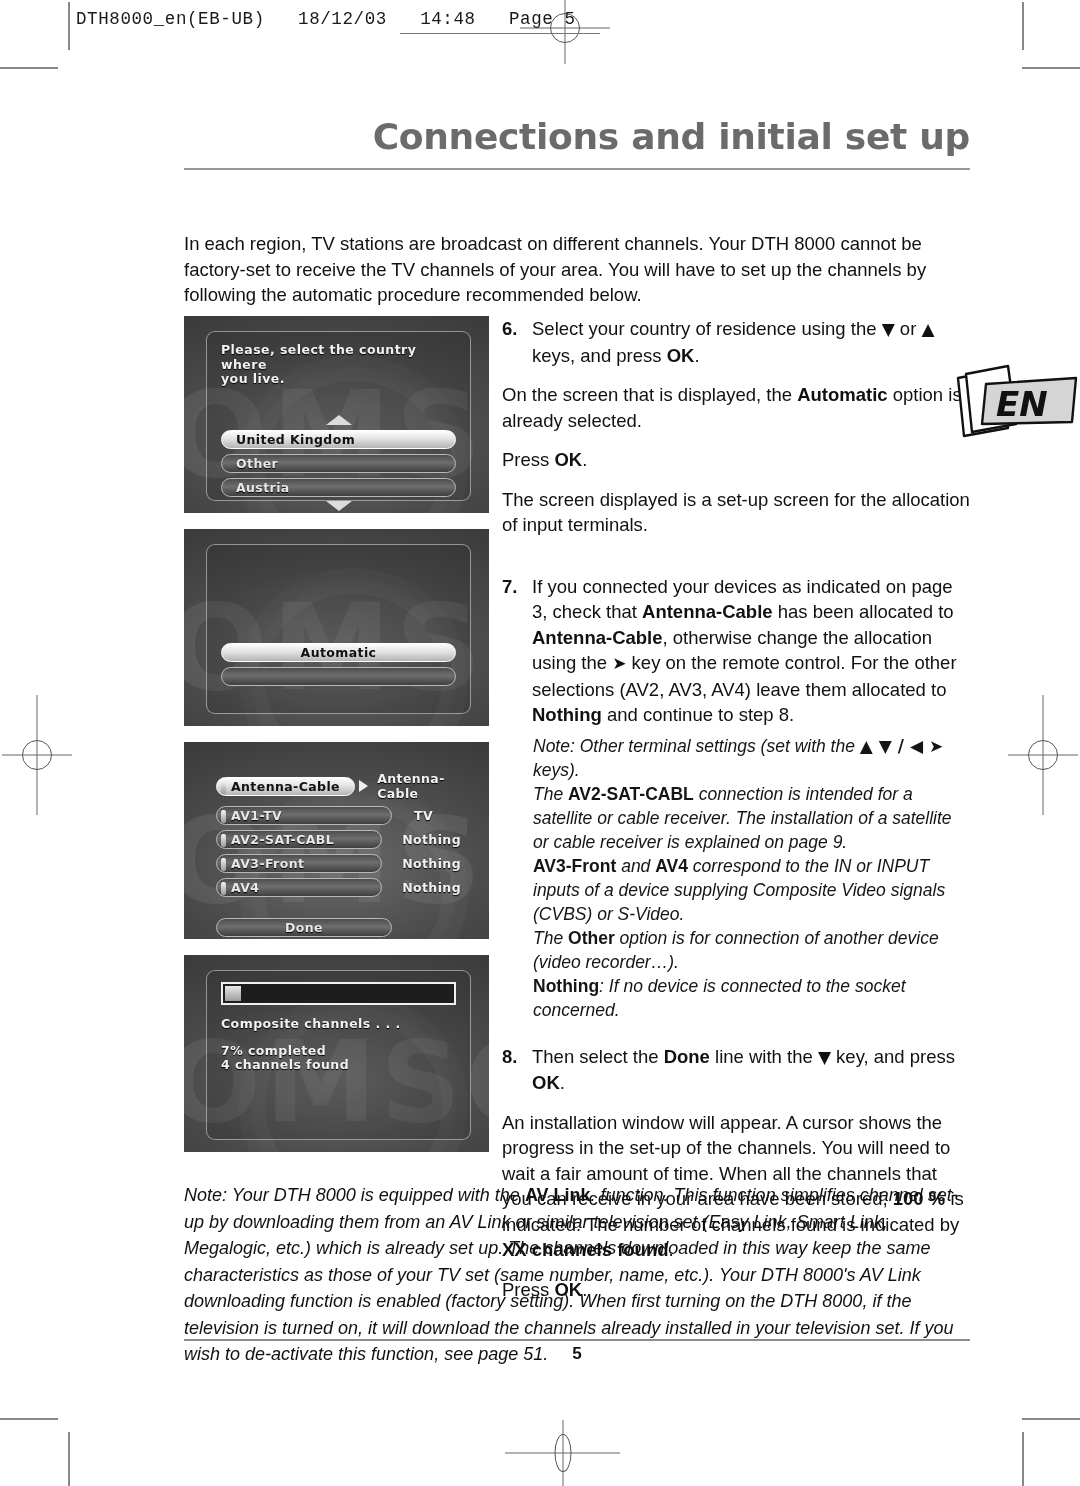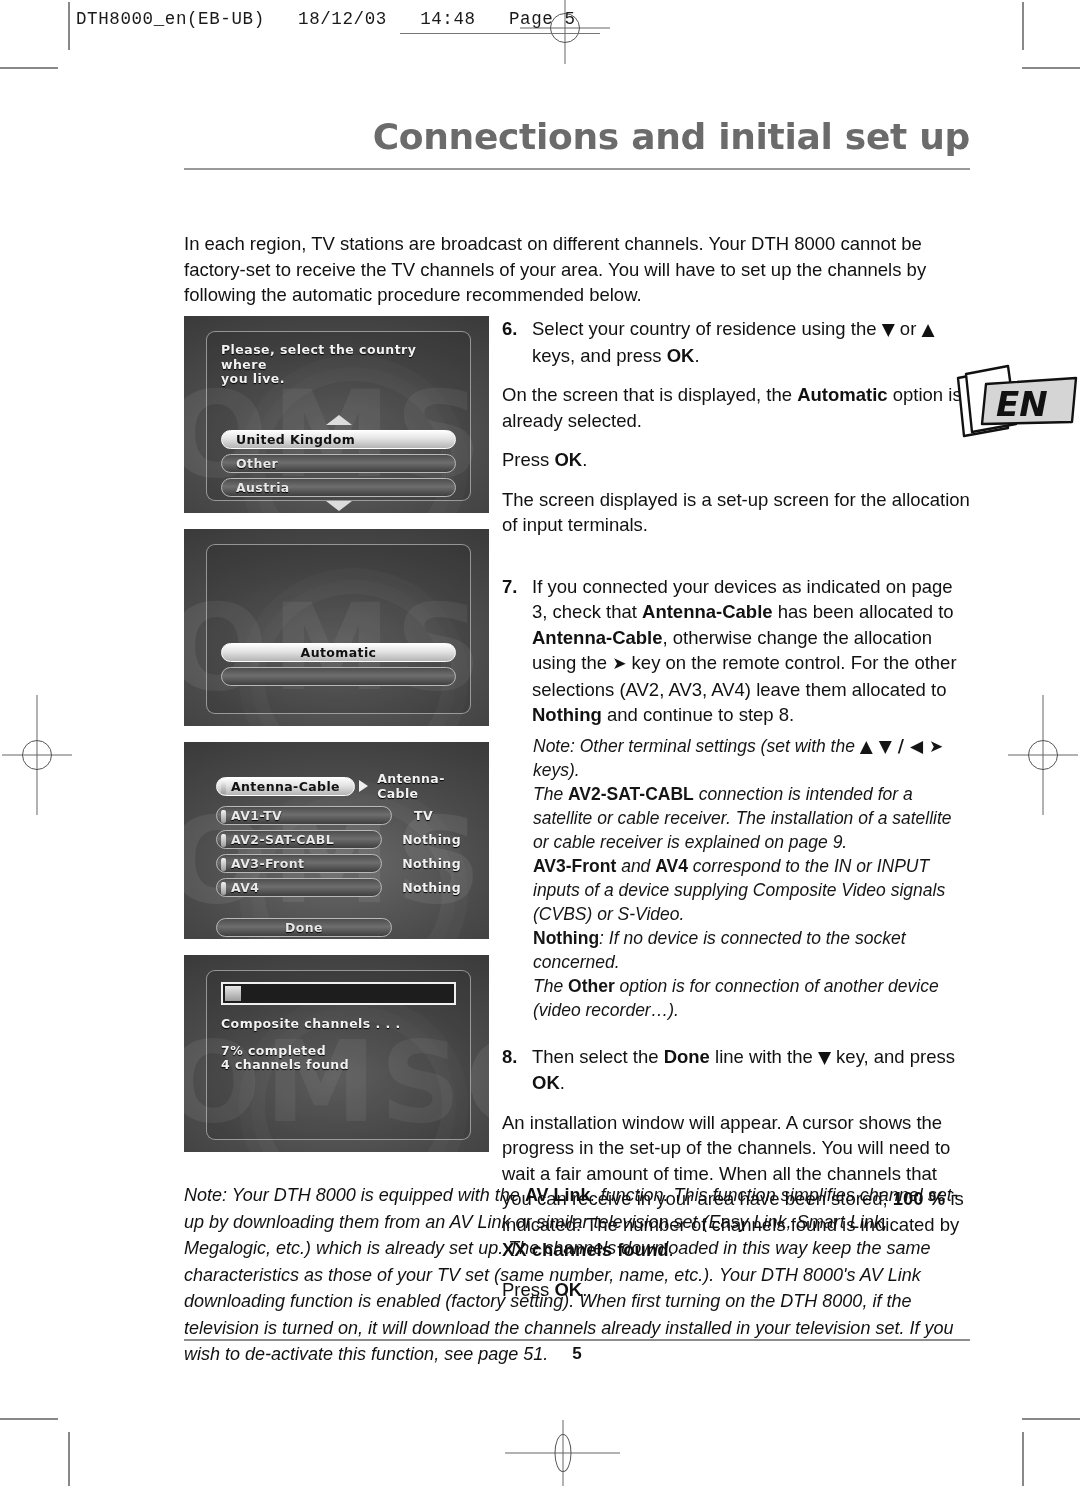--- a/index.html
+++ b/index.html
@@ -482,24 +482,24 @@
       <div>
         <span>Note: Other terminal settings (set with the </span><b class="arrow-glyph">▲ ▼ / ◀ ➤</b><span> keys).</span>
       </div>
       <div>
         <span>The </span><b>AV2-SAT-CABL</b><span> connection is intended for a satellite or cable receiver. The installation of a satellite or cable receiver is explained on page 9.</span>
       </div>
       <div>
         <b>AV3-Front</b><span> and </span><b>AV4</b><span> correspond to the IN or INPUT inputs of a device supplying Composite Video signals (CVBS) or S-Video.</span>
       </div>
       <div>
+        <span>The </span><b>Other</b><span> option is for connection of another device (video recorder…).</span>
+      </div>
+      <div>
         <b>Nothing</b><span>: If no device is connected to the socket concerned.</span>
-      </div>
-      <div>
-        <span>The </span><b>Other</b><span> option is for connection of another device (video recorder…).</span>
       </div>
     </div>
 
     <div class="gap-md"></div>
 
     <div class="step">
       <div class="num">8.</div>
       <div class="body">
         <span>Then select the </span><b>Done</b><span> line with the </span><span class="arrow-glyph">▼</span><span> key, and press </span><b>OK</b><span>.</span>
       </div>

